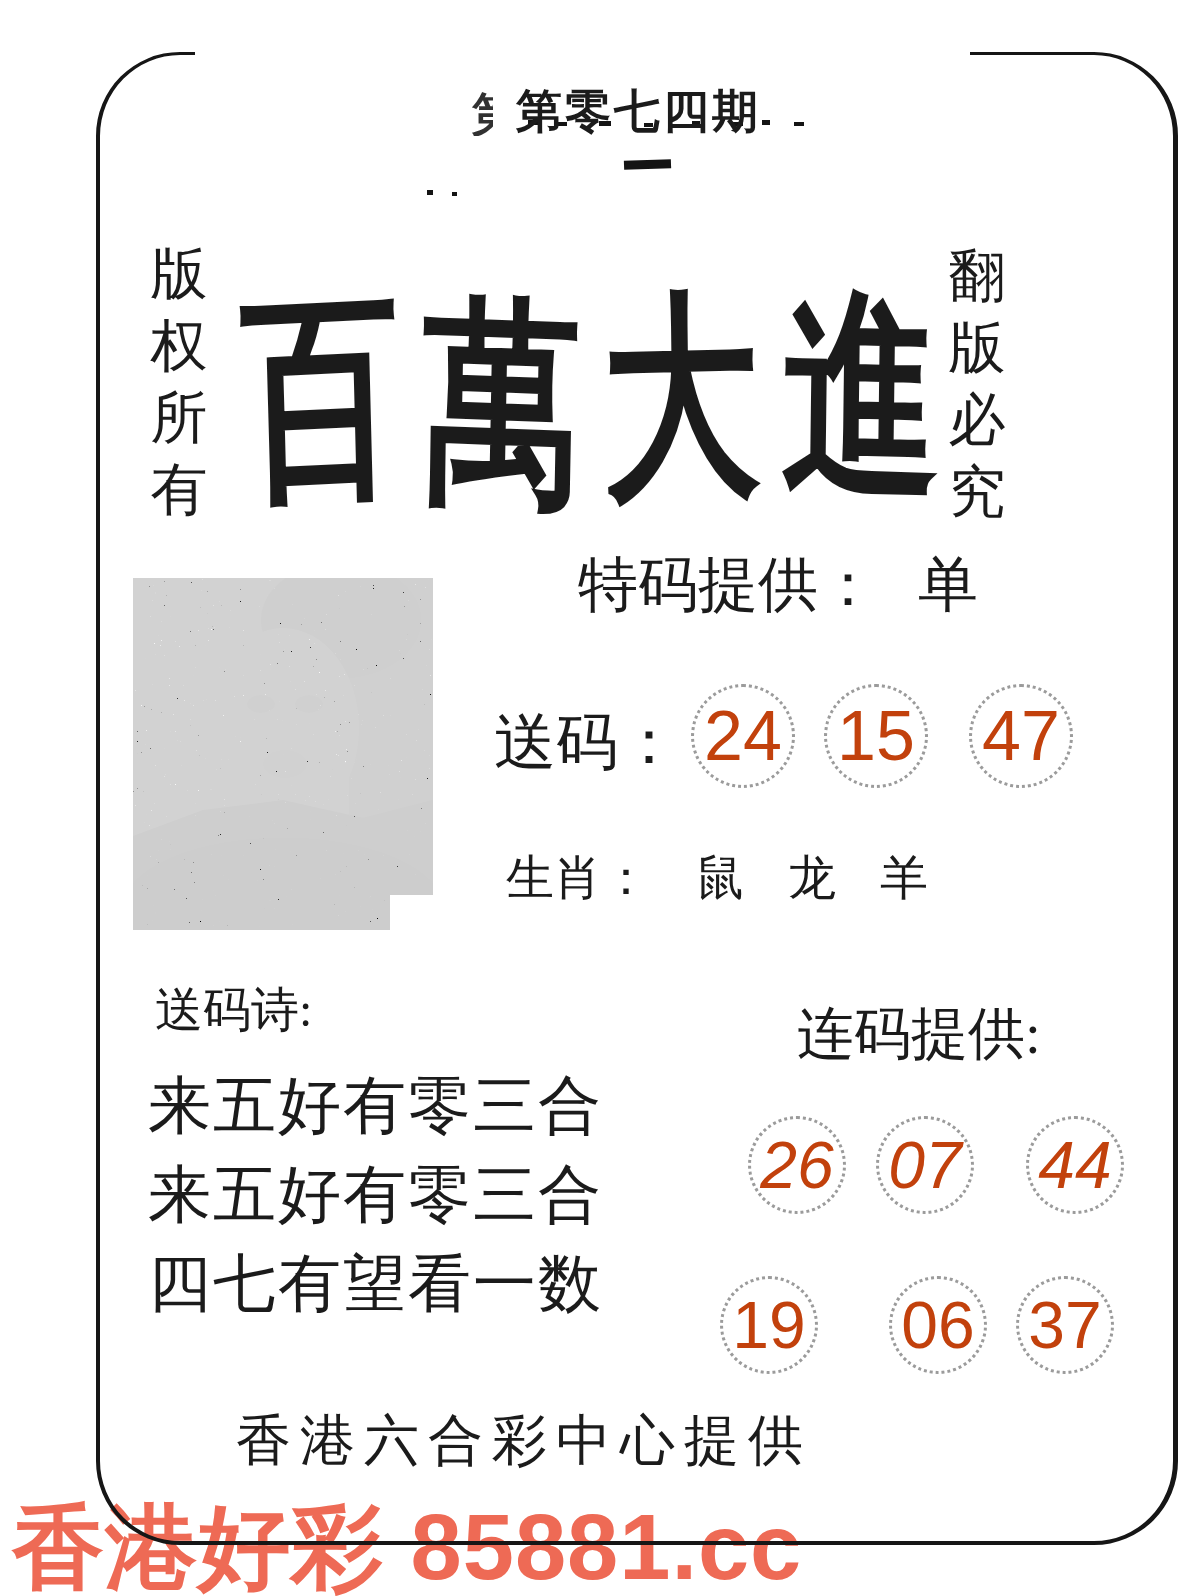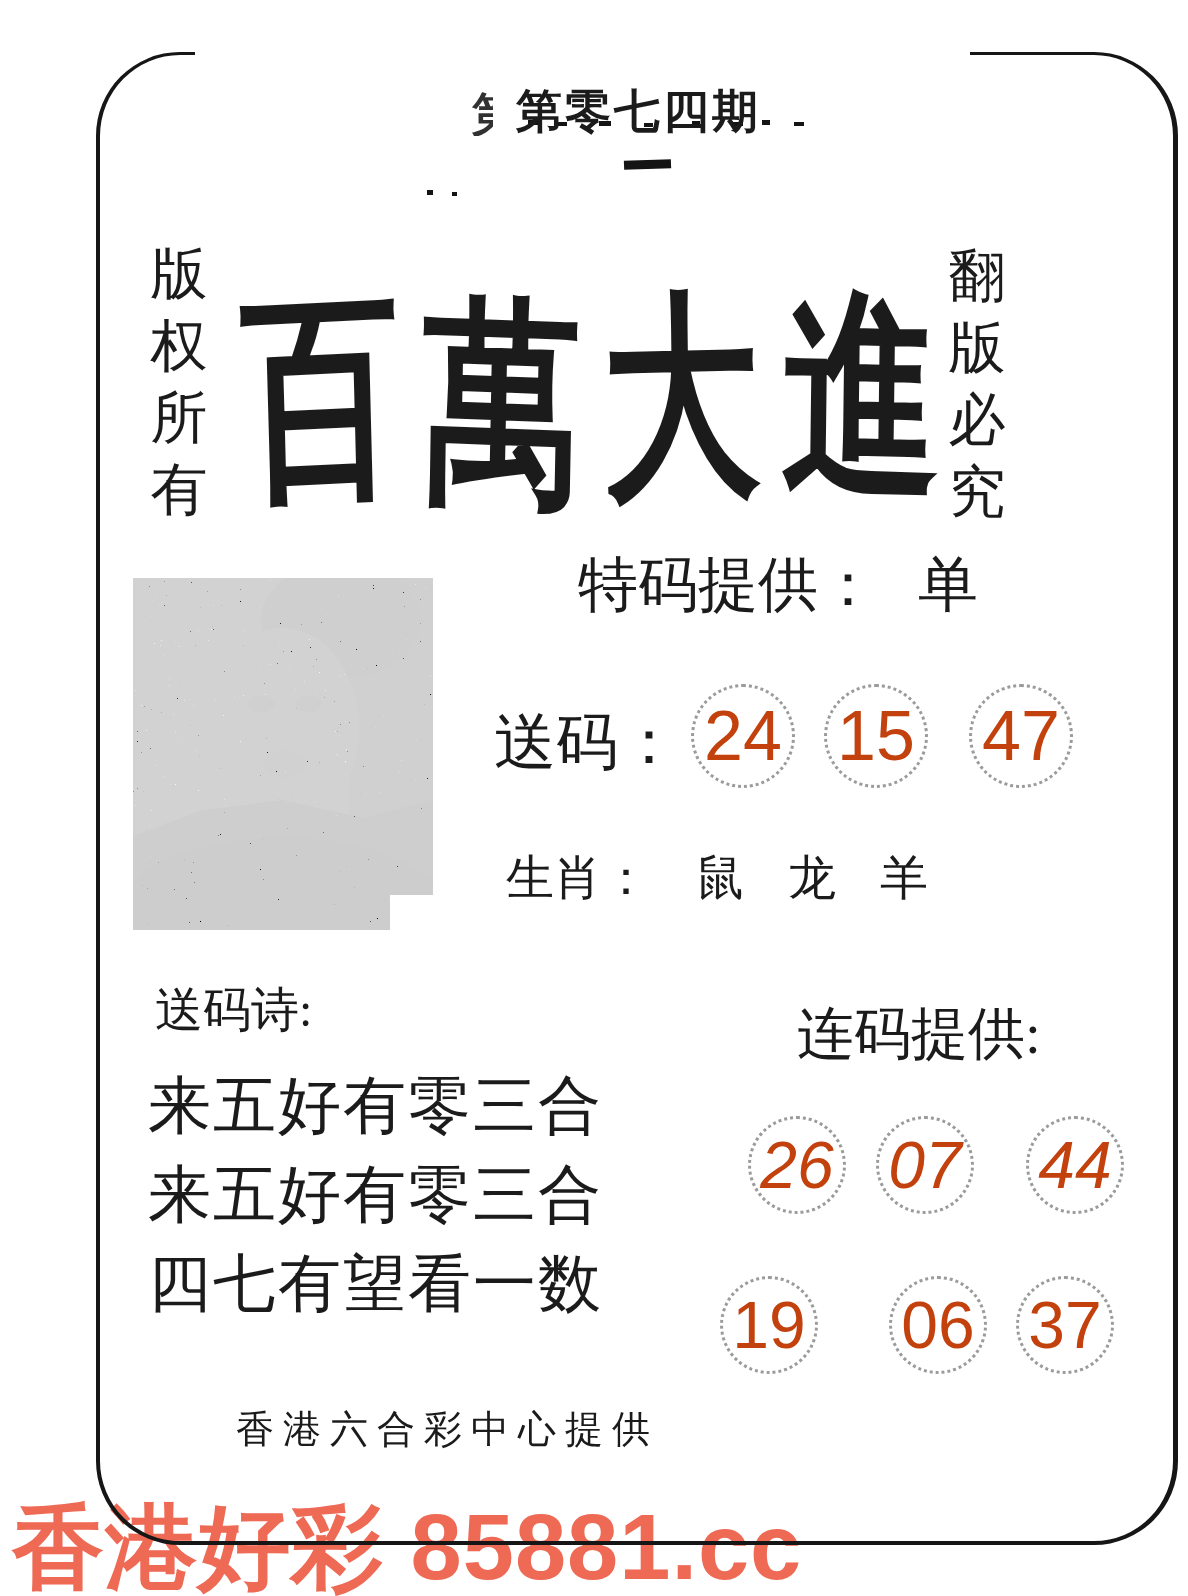--- a/index.html
+++ b/index.html
@@ -46,21 +46,21 @@
   .special-row .val{margin-left:40px;}
   .send-label{left:494px;top:700px;font-size:62px;z-index:10;}
   .zodiac-row{left:506px;top:846px;font-size:48px;z-index:10;display:flex;}
   .zodiac-row .vals{margin-left:46px;display:flex;gap:44px;}
 
   .poem-label{left:155px;top:978px;font-size:48px;z-index:10;}
   .poem{left:148px;top:1062px;font-size:63px;line-height:89px;letter-spacing:2px;z-index:10;}
 
   .serial-label{left:797px;top:996px;font-size:57px;z-index:10;}
 
-  .provider{left:236px;top:1404px;font-size:38px;letter-spacing:9px;z-index:10;}
+  .provider{left:236px;top:1404px;font-size:55px;letter-spacing:9px;z-index:10;}
 
   .watermark{
     left:12px;top:1486px;font-size:92px;font-weight:bold;letter-spacing:1px;
     color:#ee6a55;z-index:8;font-family:"Liberation Sans","DejaVu Sans",sans-serif;
     white-space:nowrap;
   }
 
   
   .circle{
     border:3px dotted #9b9b9b;border-radius:50%;

